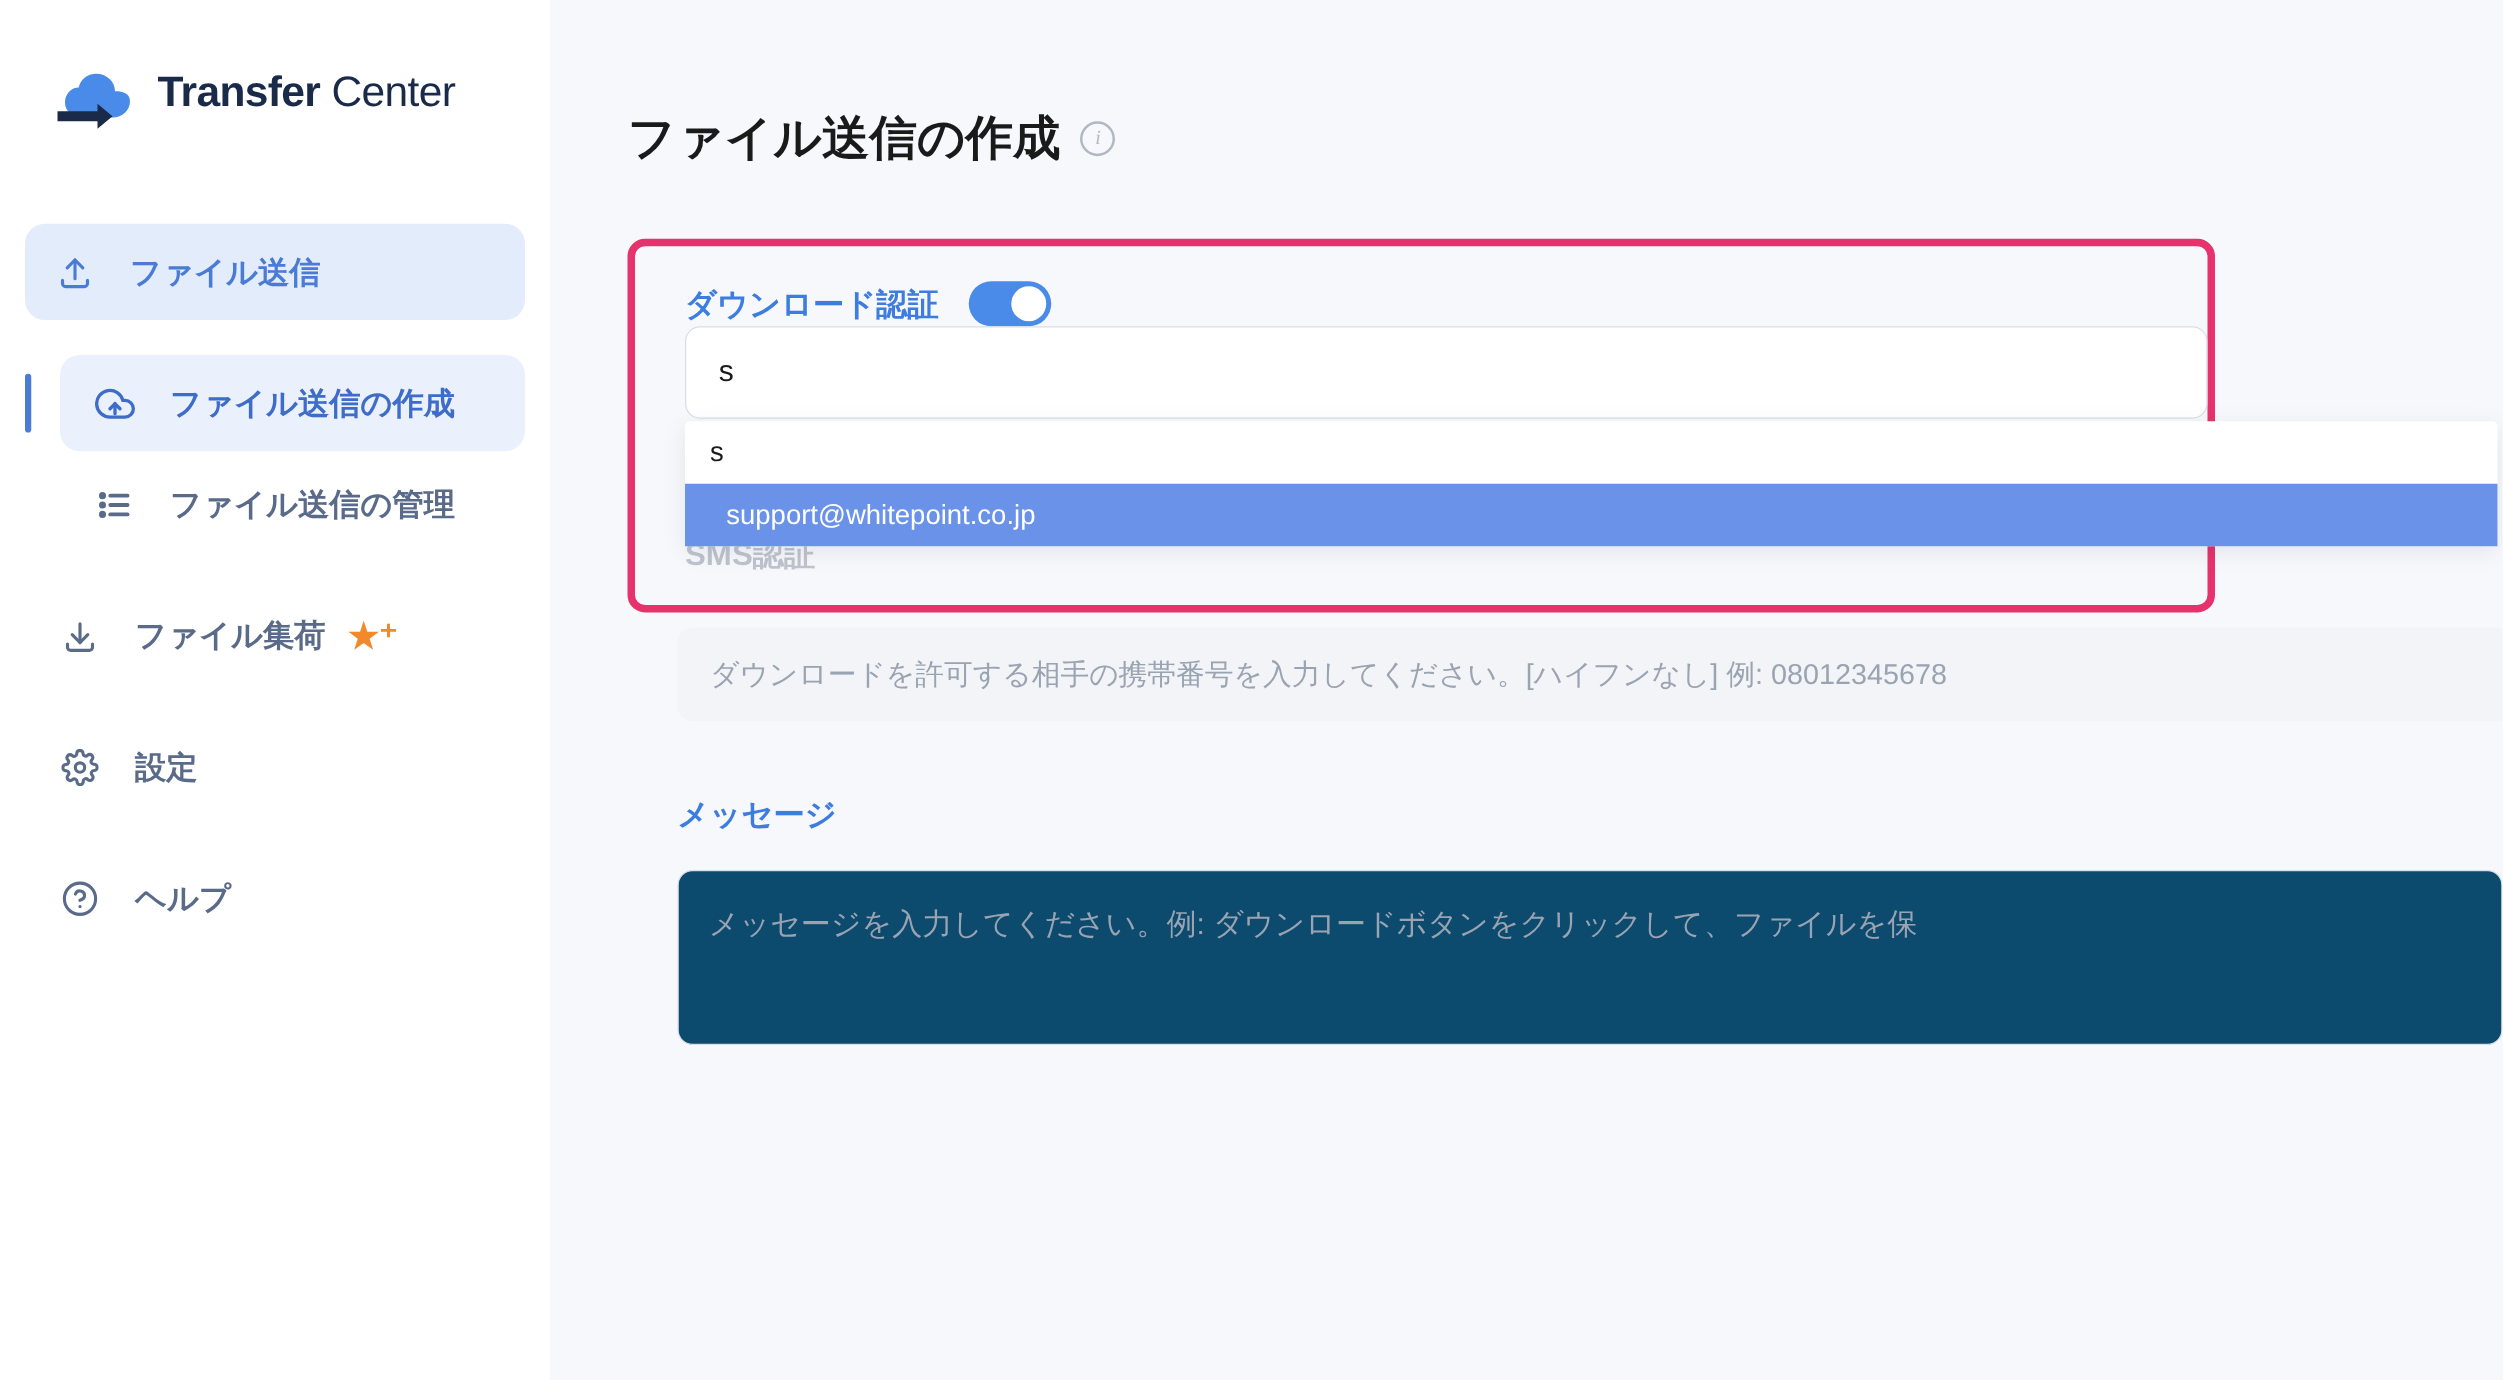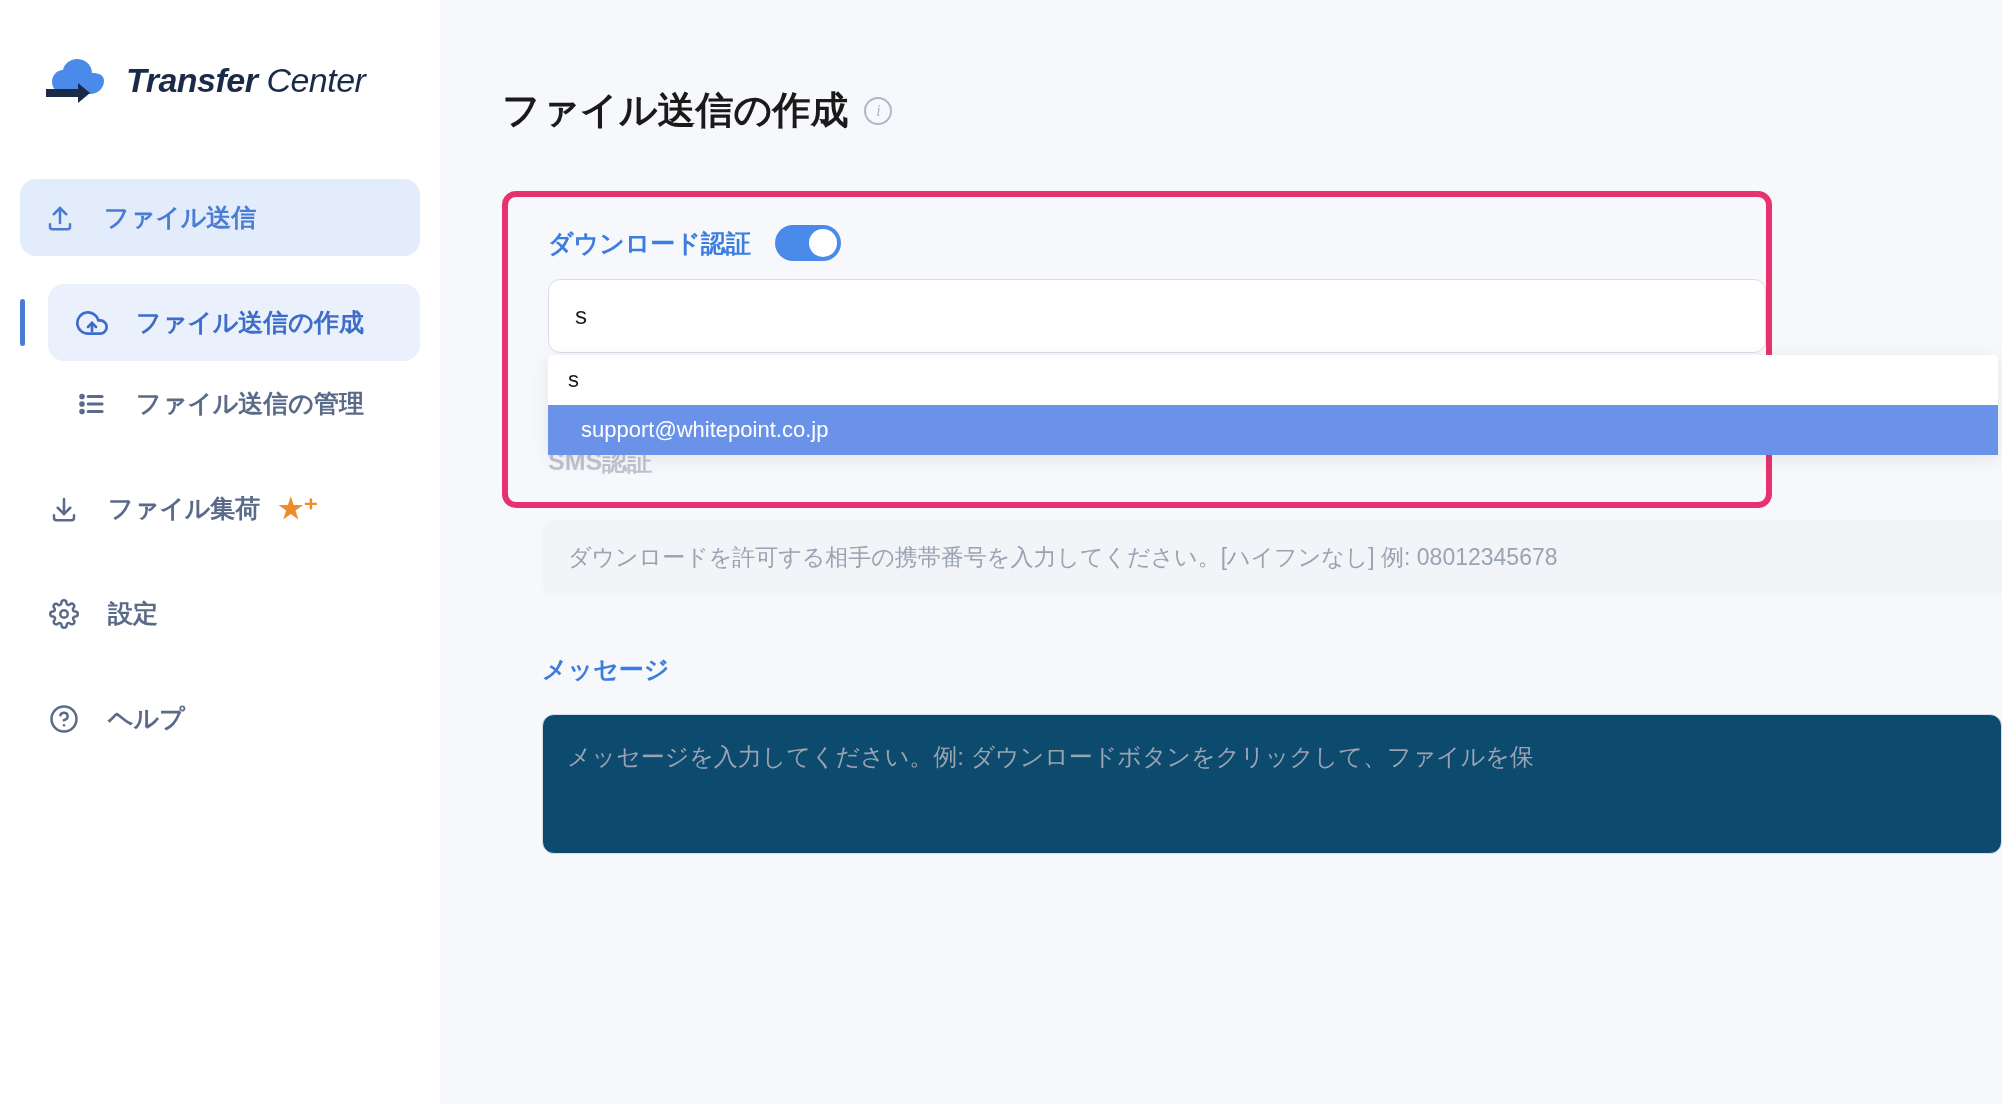--- a/index.html
+++ b/index.html
@@ -18,25 +18,24 @@
     .sidebar {
       width: 440px;
       background: #ffffff;
       padding: 55px 20px 20px 20px;
       display: flex;
       flex-direction: column;
       gap: 4px;
     }
     .logo-row {
       display: flex;
-      align-items: center;
+      align-items: flex-start;
       gap: 16px;
       margin-bottom: 70px;
       padding-left: 20px;
-      font-style: italic;
     }
     .logo-icon {
       width: 70px;
       height: 50px;
       position: relative;
     }
     .logo-text {
       font-size: 34px;
       color: #1a2b4a;
       letter-spacing: -0.5px;
@@ -138,21 +137,20 @@
       position: relative;
     }
     .section-heading {
       font-size: 25px;
       font-weight: 700;
       color: #3d7de0;
       display: flex;
       align-items: center;
       gap: 24px;
       padding: 0 40px;
-      margin-bottom: 18px;
     }
     .toggle {
       width: 66px;
       height: 36px;
       background: #4a8ae8;
       border-radius: 18px;
       position: relative;
       cursor: pointer;
     }
     .toggle::after {

